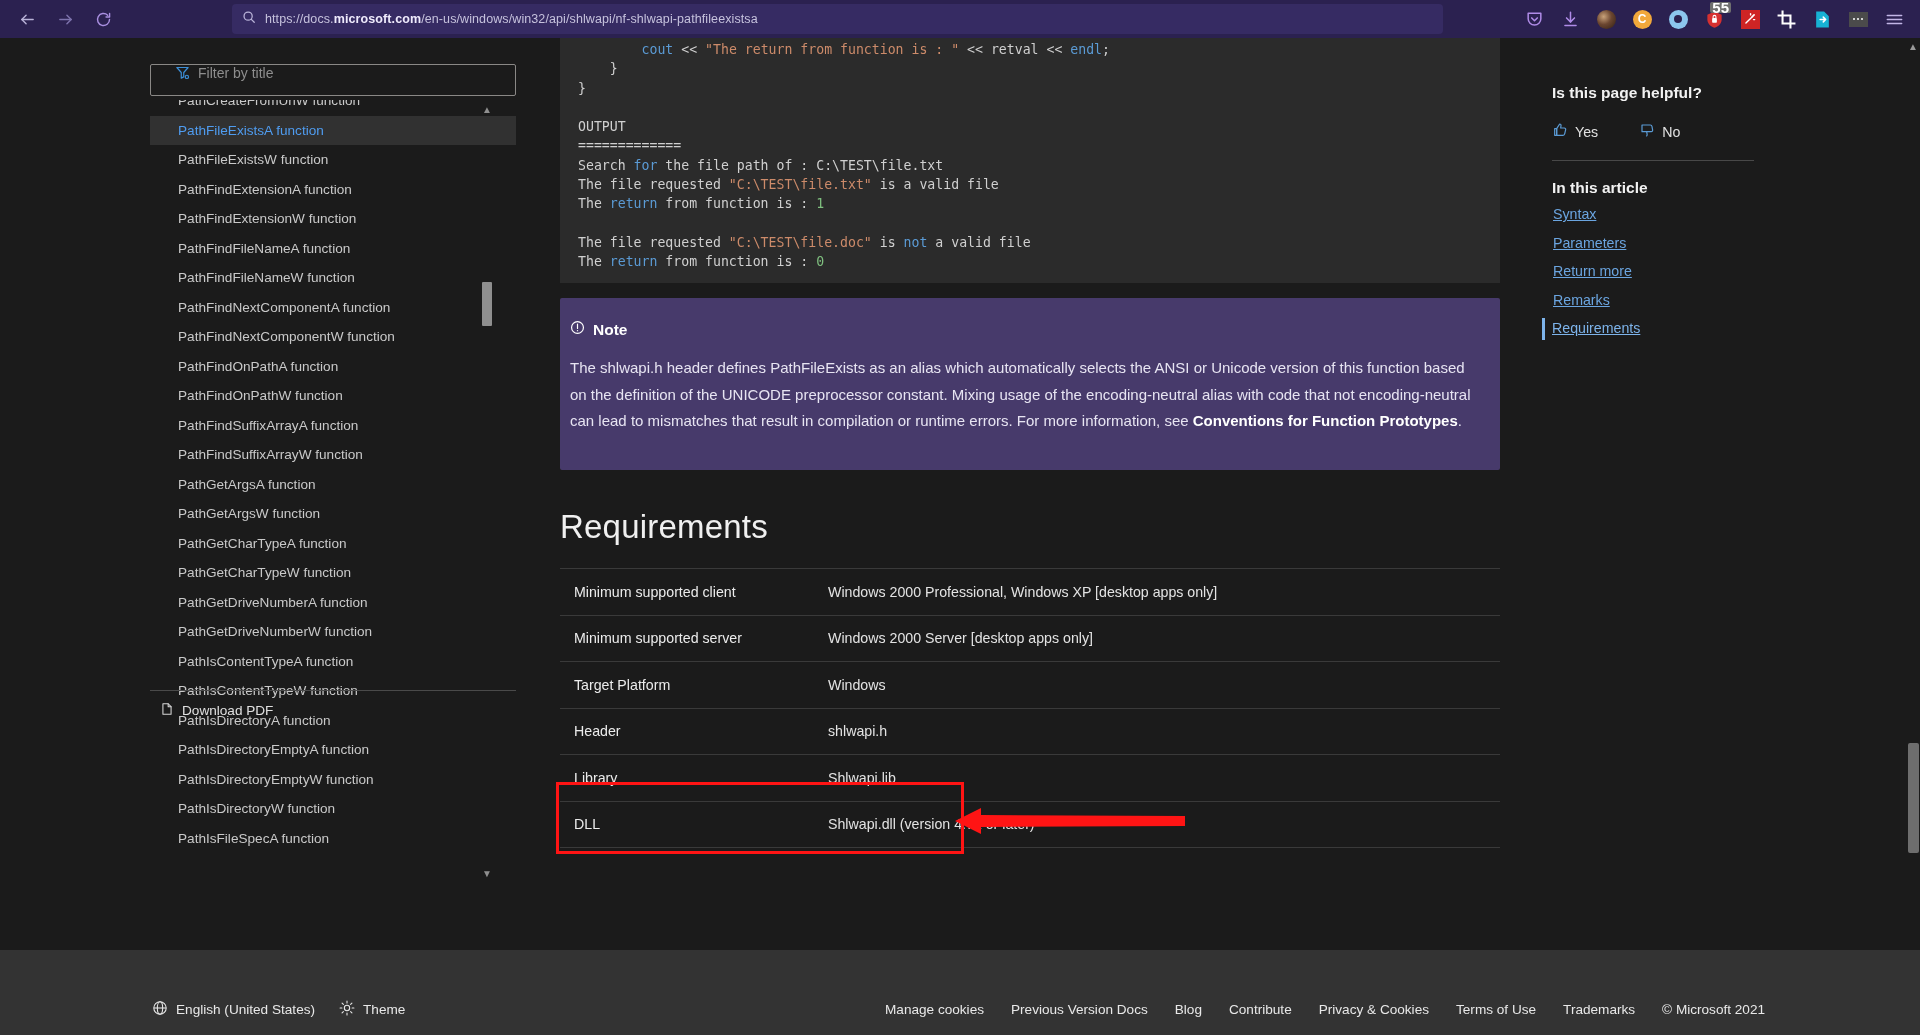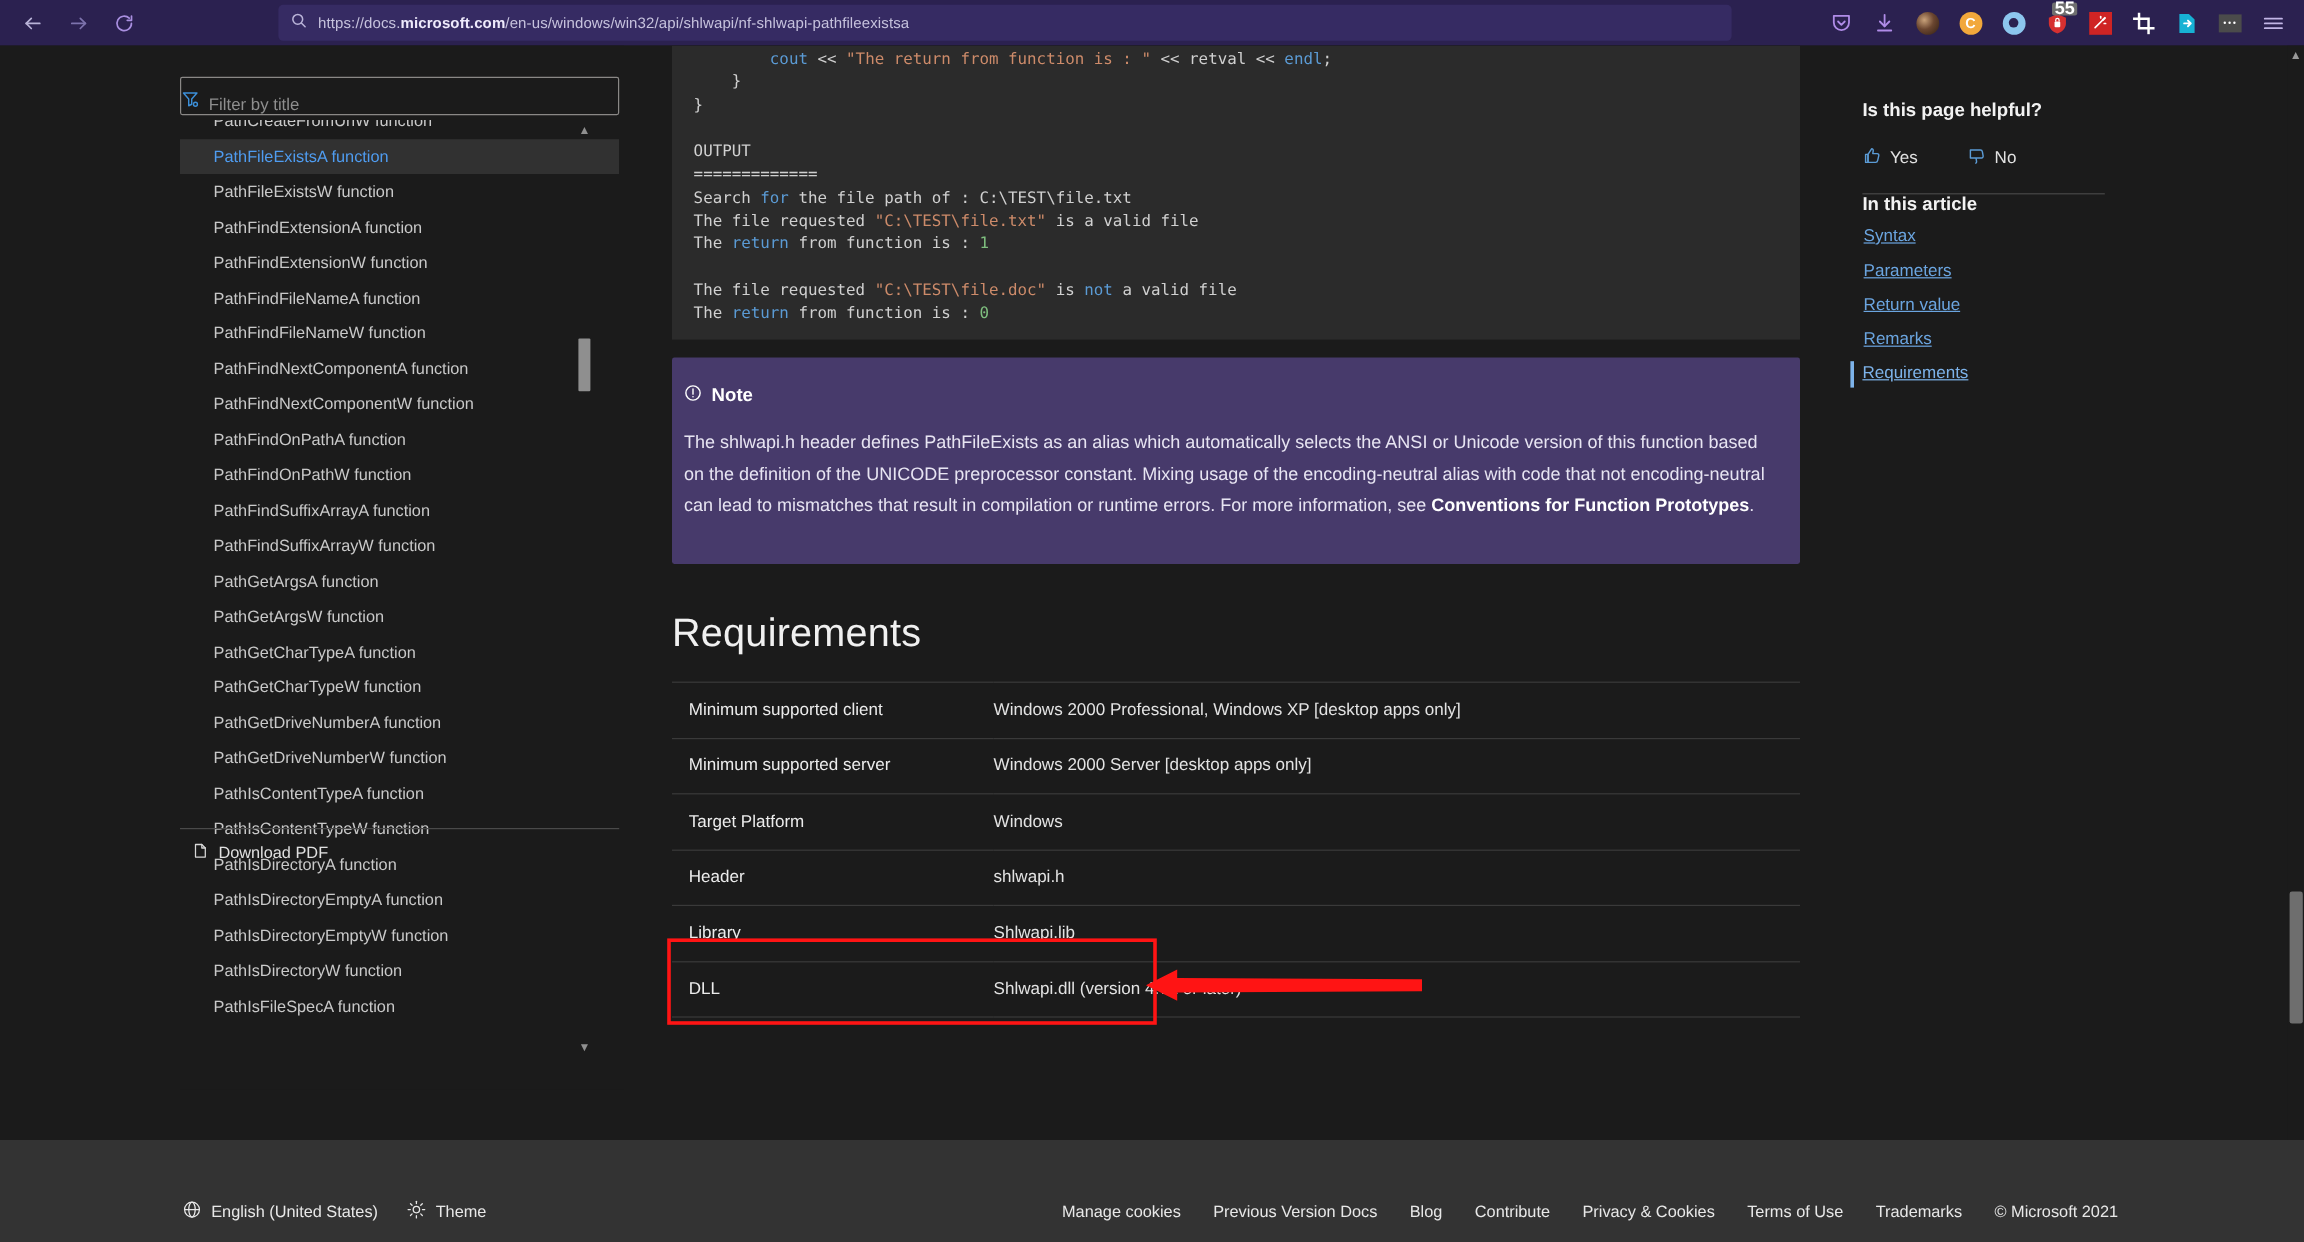--- a/index.html
+++ b/index.html
@@ -60,21 +60,21 @@
   }
 
   
   #left-nav {
     position: absolute; left: 150px; top: 0; width: 370px; height: 870px;
     background: #1b1b1b;
   }
   #filter-box {
     position: absolute; left: 0px; top: 26px; width: 366px; height: 32px;
     background: #1b1b1b; border: 1px solid #8a8886; border-radius: 2px;
-    display: flex; align-items: flex-end; padding: 0 0; gap: 8px;
+    display: flex; align-items: flex-start; padding: 0 24px; gap: 8px;
   }
   #filter-box .ph { color: #8e8e8e; font-size: 14px; }
   #toc-list {
     position: absolute; left: 0px; top: 62px; width: 366px; height: 780px;
     overflow: hidden;
   }
   .toc-item {
     height: 29.5px; display: flex; align-items: center;
     padding-left: 28px; color: #c9c9c9; font-size: 13.6px;
     white-space: nowrap;
@@ -158,21 +158,21 @@
   #anno-arrow { position: absolute; left: 955px; top: 766px; z-index: 20; }
 
   
   #right-rail {
     position: absolute; left: 1552px; top: 46px; width: 250px;
   }
   .rr-h { font-size: 15.5px; font-weight: 700; color: #f2f2f2; }
   #feedback-row { display: flex; align-items: center; gap: 41px; margin-top: 20px; }
   .fb-item { display: flex; align-items: center; gap: 7px; color: #e2e2e2; font-size: 14.2px; }
   #rr-divider { width: 202px; height: 1px; background: #484848; margin-top: 19px; }
-  #in-this-article { }
+  #in-this-article { margin-top: 18px; }
   .rr-link {
     display: block; color: #6ba5e0; font-size: 14.2px;
     height: 21.5px; line-height: 21.5px; margin-top: 7px;
     padding-left: 1px;
   }
   .rr-link.active { color: #7db3ea; border-left: 3px solid #7db3ea; padding-left: 7px; margin-left: -10px; }
 
   
   #page-scrollbar { position: absolute; right: 0; top: 0; width: 14px; height: 997px; background: #1b1b1b; }
   #page-scrollbar .thumb { position: absolute; right: 1px; top: 705px; width: 11px; height: 110px; background: #6e6e6e; border-radius: 2px; }
@@ -491,21 +491,21 @@
         </span>
         <span>No</span>
       </div>
     </div>
     <div id="rr-divider"></div>
     <div id="in-this-article">
       <div class="rr-h">In this article</div>
       <div id="rr-links">
           <a href="#" class="rr-link">Syntax</a>
           <a href="#" class="rr-link">Parameters</a>
-          <a href="#" class="rr-link">Return value</a>
+          <a href="#" class="rr-link">Return more</a>
           <a href="#" class="rr-link">Remarks</a>
           <a href="#" class="rr-link active">Requirements</a>
         </div>
     </div>
   </div>
 
   <div id="page-scrollbar">
     <div class="sb-arrow sb-up">▲</div>
     <div class="thumb"></div>
     <div class="sb-arrow sb-down">▼</div>

